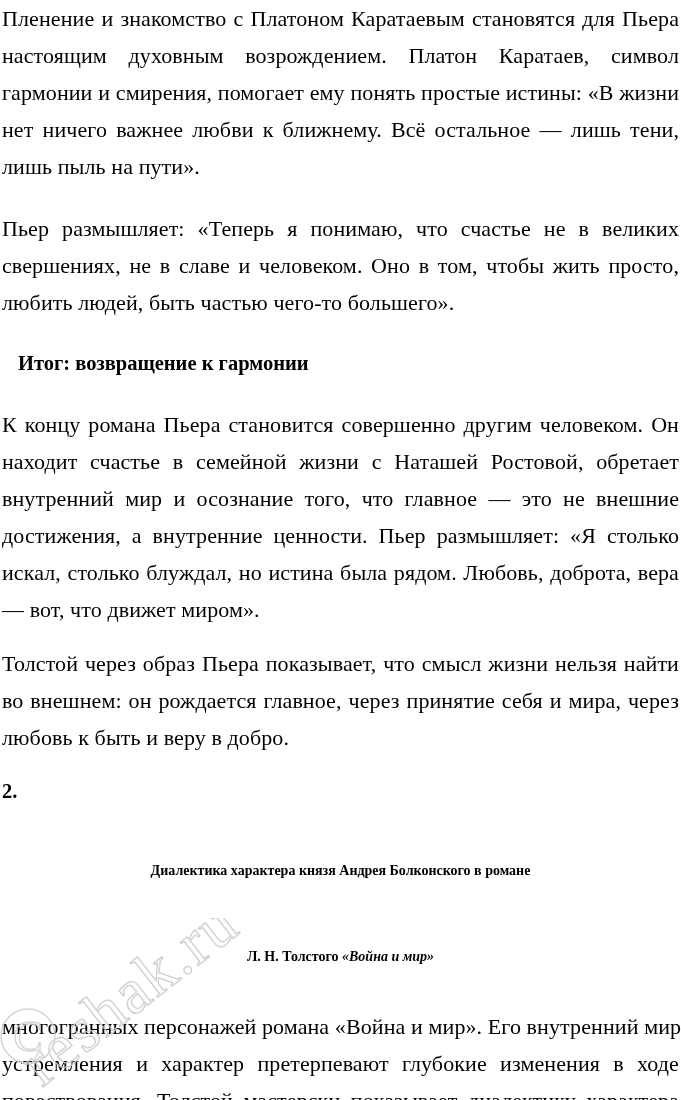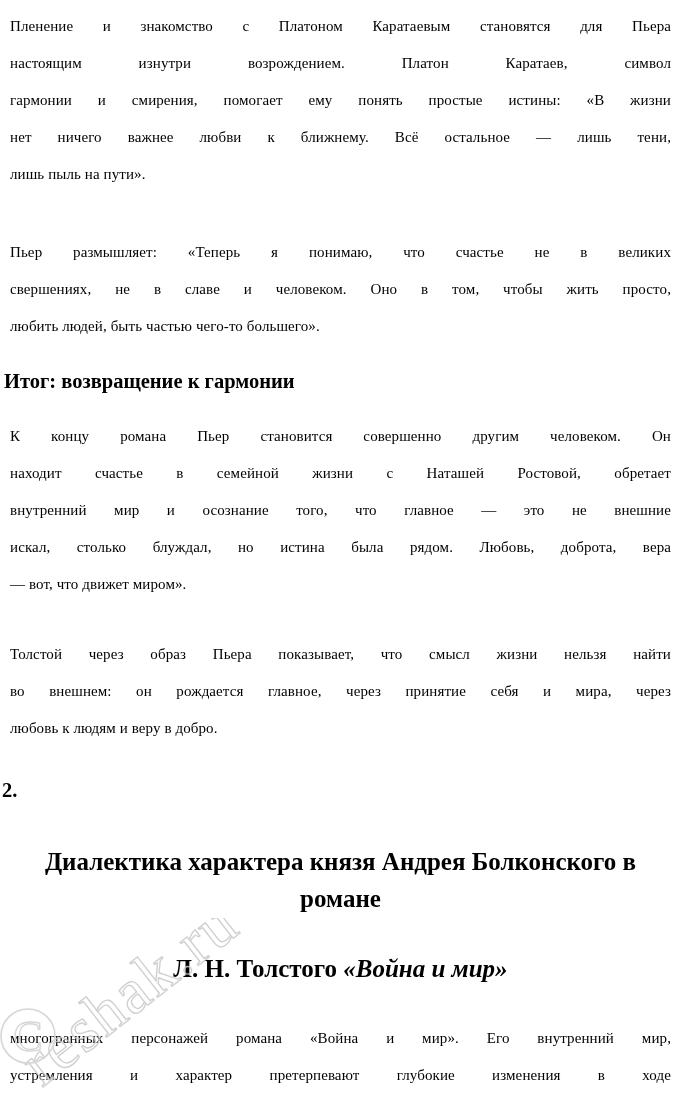--- a/index.html
+++ b/index.html
@@ -35,61 +35,61 @@
     pointer-events: none;
     z-index: 5;
     opacity: 0.85;
   }
   .watermark svg { display: block; }
 
   
   .para {
     text-align: justify;
     text-justify: inter-word;
-    font-size: 15px;
+    font-size: 22px;
     line-height: 37px;
-    margin: 8px;
+    margin: 0;
     letter-spacing: 0.1px;
     position: relative;
     z-index: 2;
   }
 
   .gap-sm { height: 8px; }
   .gap-md { height: 17px; }
   .gap-lg { height: 26px; }
 
   .it { }
   .bdit { font-weight: bold; font-style: italic; }
 
   .heading-bold {
     font-size: 20.5px;
     line-height: 37px;
     font-weight: bold;
     text-align: left;
-    margin: 2px;
+    margin: 16px;
     position: relative;
     z-index: 2;
   }
 
   .num-marker {
     font-size: 20.5px;
     line-height: 37px;
     font-weight: bold;
     text-align: left;
     margin: 0;
     position: relative;
     z-index: 2;
   }
 
   .title-center {
-    font-size: 25px;
+    font-size: 14px;
     line-height: 37px;
     font-weight: bold;
     text-align: center;
-    margin: 8px auto;
+    margin: 16px auto;
     width: 88%;
     position: relative;
     z-index: 2;
   }
 
   
   .jline {
     display: block;
     text-align: justify;
     text-align-last: justify;
@@ -112,21 +112,21 @@
       </g>
       <g>
         <circle cx="42" cy="118" r="27" fill="none" stroke="#cfcfcf" stroke-width="1.6"></circle>
         <text x="42" y="133" text-anchor="middle" font-family="Liberation Serif, serif" font-size="44" fill="none" stroke="#cfcfcf" stroke-width="1.4">C</text>
       </g>
     </svg>
   </div>
 
   <p class="para">
     <span class="jline">Пленение и знакомство с Платоном Каратаевым становятся для Пьера</span>
-    <span class="jline">настоящим изнутри возрождением. Платон Каратаев, символ</span>
+    <span class="jline">настоящим духовным возрождением. Платон Каратаев, символ</span>
     <span class="jline"><span>гармонии и смирения, помогает ему понять простые истины: </span><span class="it">«В жизни</span></span>
     <span class="jline it">нет ничего важнее любви к ближнему. Всё остальное — лишь тени,</span>
     <span class="jline end it">лишь пыль на пути».</span>
   </p>
 
   <div class="gap-md"></div>
 
 
   <div class="gap-sm"></div>
 
@@ -136,33 +136,34 @@
     <span class="jline end it">любить людей, быть частью чего-то большего».</span>
   </p>
 
   <div class="gap-sm"></div>
 
   <p class="heading-bold">Итог: возвращение к гармонии</p>
 
   <div class="gap-sm"></div>
 
   <p class="para">
-    <span class="jline">К концу романа Пьер становится совершенно другим человеком. Он</span>
+    <span class="jline">К концу романа Пьера становится совершенно другим человеком. Он</span>
     <span class="jline">находит счастье в семейной жизни с Наташей Ростовой, обретает</span>
     <span class="jline">внутренний мир и осознание того, что главное — это не внешние</span>
+    <span class="jline"><span>достижения, а внутренние ценности. Пьер размышляет: </span><span class="it">«Я столько</span></span>
     <span class="jline it">искал, столько блуждал, но истина была рядом. Любовь, доброта, вера</span>
     <span class="jline end it">— вот, что движет миром».</span>
   </p>
 
   <div class="gap-md"></div>
 
   <p class="para">
     <span class="jline">Толстой через образ Пьера показывает, что смысл жизни нельзя найти</span>
     <span class="jline">во внешнем: он рождается главное, через принятие себя и мира, через</span>
-    <span class="jline end">любовь к людям и веру в добро.</span>
+    <span class="jline end">любовь к быть и веру в добро.</span>
   </p>
 
   <div class="gap-md"></div>
 
   <p class="num-marker">2.</p>
 
   <div class="gap-lg"></div>
 
   <p class="title-center">Диалектика характера князя Андрея Болконского в романе</p>
 

